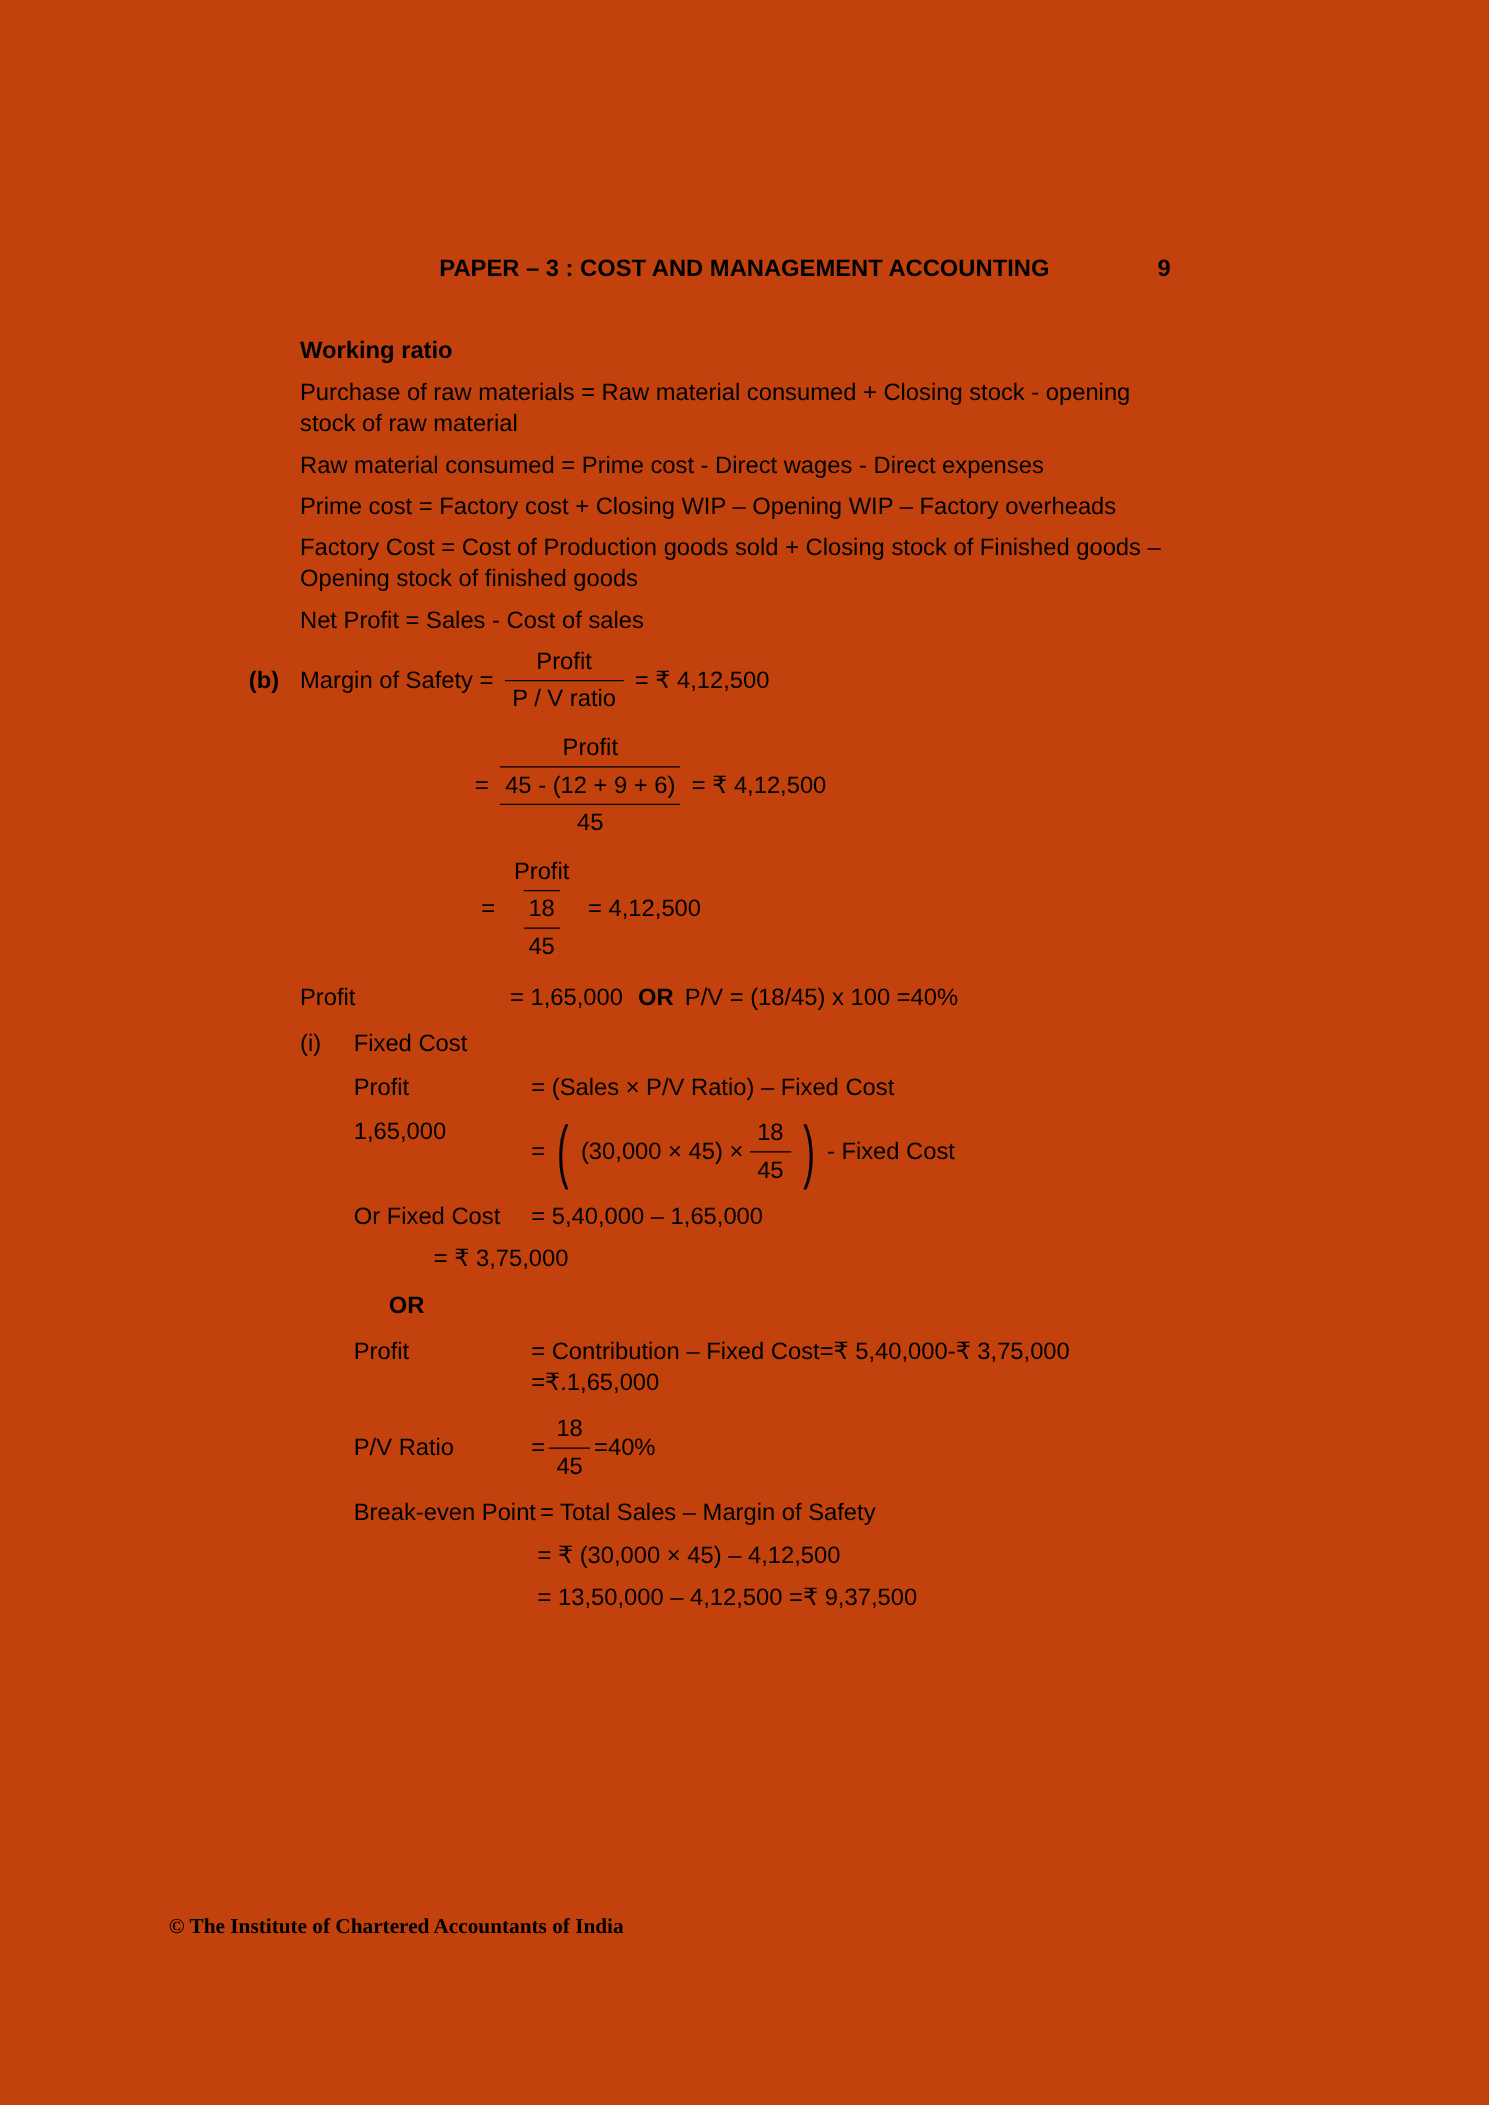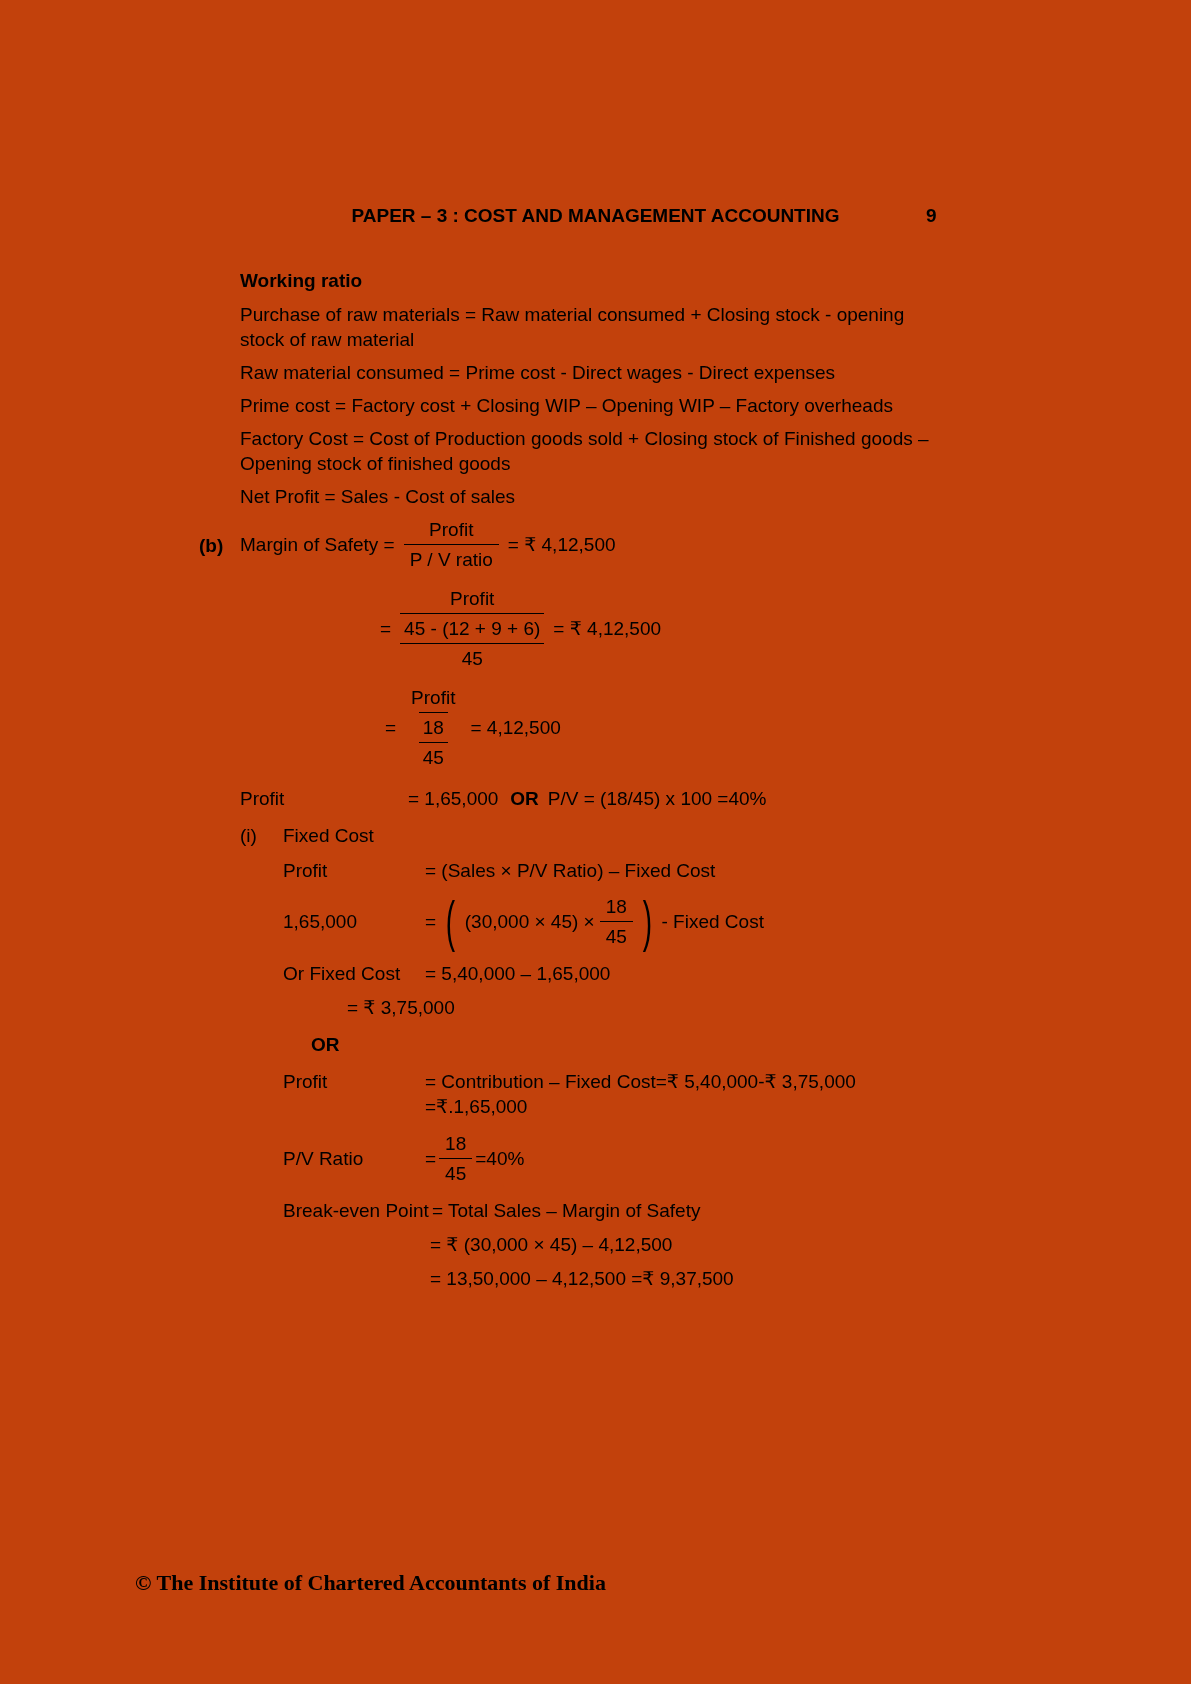--- a/index.html
+++ b/index.html
@@ -56,41 +56,41 @@
   .profit-label { width: 168px; flex-shrink: 0; }
   .or-word { font-weight: bold; margin: 0 9px 0 12px; }
 
   
   .i-heading { display: flex; margin: 12px 0 10px; }
   .i-label { width: 43px; flex-shrink: 0; }
   .i-body { margin-left: 43px; }
   .lv-row { display: flex; margin-bottom: 9px; }
   .lv-label { width: 142px; flex-shrink: 0; }
   .be-label { width: 149px; flex-shrink: 0; }
-  .amount-row { display: flex; align-items: center; margin: 10px 0 12px; }
+  .amount-row { display: flex; align-items: flex-start; margin: 10px 0 12px; }
   .math-inline { display: flex; align-items: center; gap: 5px; }
   .bigparen {
     display: inline-block;
     font-size: 56px;
     line-height: 1;
     font-weight: 100;
     transform: scaleX(0.5);
   }
   .value-only { margin-left: 64px; margin-bottom: 9px; }
   .or-heading { font-weight: bold; margin: 12px 0 12px 28px; }
   .pv-row { display: flex; align-items: center; margin: 12px 0; }
   .pv-math { display: flex; align-items: center; gap: 3px; }
   .be-line { margin-left: 147px; margin-bottom: 9px; }
 
   .footer {
     position: absolute;
-    left: 135px; top: 1570px;
+    left: 135px; top: 1528px;
     font-family: "Liberation Serif", "DejaVu Serif", serif;
     font-weight: bold;
-    font-size: 22px;
+    font-size: 17px;
   }
 </style>
 </head>
 <body>
 
 <div class="page">
 
   <div class="header-title">PAPER – 3 : COST AND MANAGEMENT ACCOUNTING</div>
   <div class="page-number">9</div>
 

